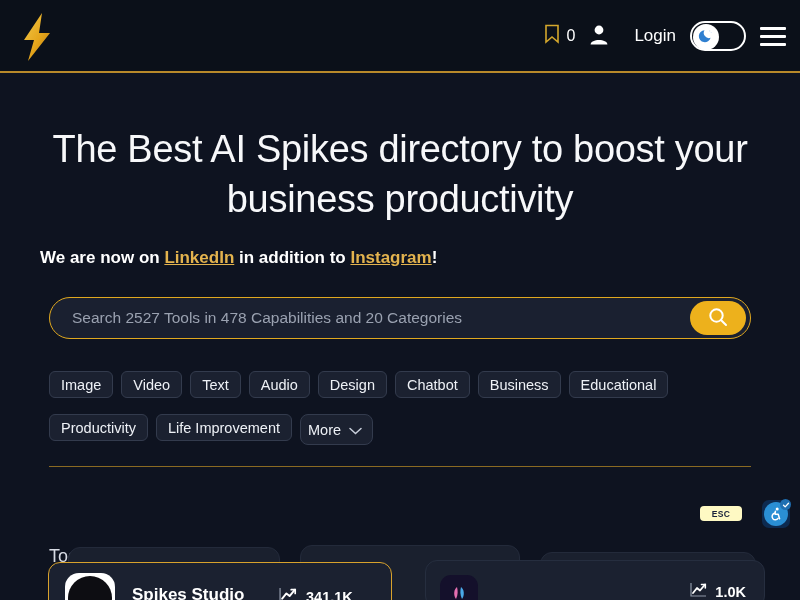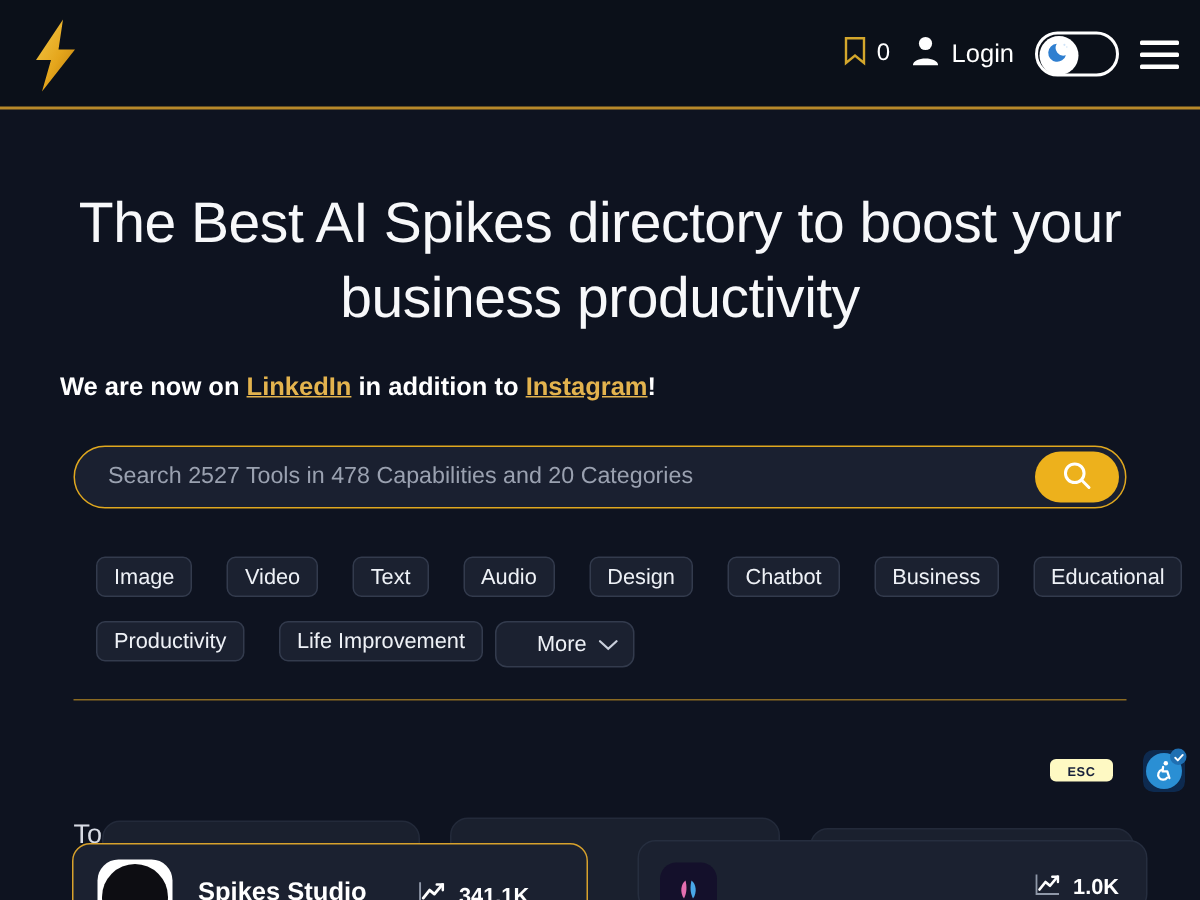--- a/index.html
+++ b/index.html
@@ -19,21 +19,21 @@
     border-bottom: 2px solid #b8892a;
     display: flex; align-items: center;
   }
   .logo { position: absolute; left: 14px; top: 9px; width: 46px; height: 56px; }
   .header-right {
     position: absolute; right: 14px; top: 0; height: 72px;
     display: flex; align-items: center; gap: 14px;
   }
   .bookmark-wrap { display: flex; align-items: center; gap: 6px; }
   .bookmark-count { color: #ffffff; font-size: 16px; }
-  .login-wrap { display: flex; align-items: center; gap: 7px; }
+  .login-wrap { display: flex; align-items: center; gap: 25px; }
   .login-label { color: #ffffff; font-size: 17px; }
   .toggle {
     width: 56px; height: 30px; border-radius: 15px;
     background: #0b1019; border: 2px solid #ffffff;
     position: relative;
   }
   .toggle-knob {
     position: absolute; left: 1px; top: 1px;
     width: 26px; height: 26px; border-radius: 50%;
     background: #ffffff;
@@ -84,24 +84,24 @@
   .chips-row { position: absolute; left: 49px; display: flex; gap: 8px; }
   .chips-row-1 { top: 371px; }
   .chips-row-2 { top: 414px; }
   .chip {
     height: 27px; padding: 0 11px;
     background: #1b2130;
     border: 1px solid #333b4d;
     border-radius: 6px;
     color: #eef1f6; font-size: 14.5px;
     display: flex; align-items: center;
-    cursor: pointer; white-space: nowrap; margin-left: 15px;
+    cursor: pointer; white-space: nowrap;
   }
   .chip-more {
-    height: 31px; padding: 0 10px 0 27px; gap: 8px;
+    height: 31px; padding: 0 10px 0 7px; gap: 8px;
     background: #1b2130; border: 1px solid #333b4d;
     border-radius: 8px; color: #eef1f6; font-size: 14.5px;
     display: flex; align-items: center; cursor: pointer;
   }
 
   
   .divider {
     position: absolute; left: 49px; top: 466px;
     width: 702px; height: 1px; background: #8a6a22;
   }

